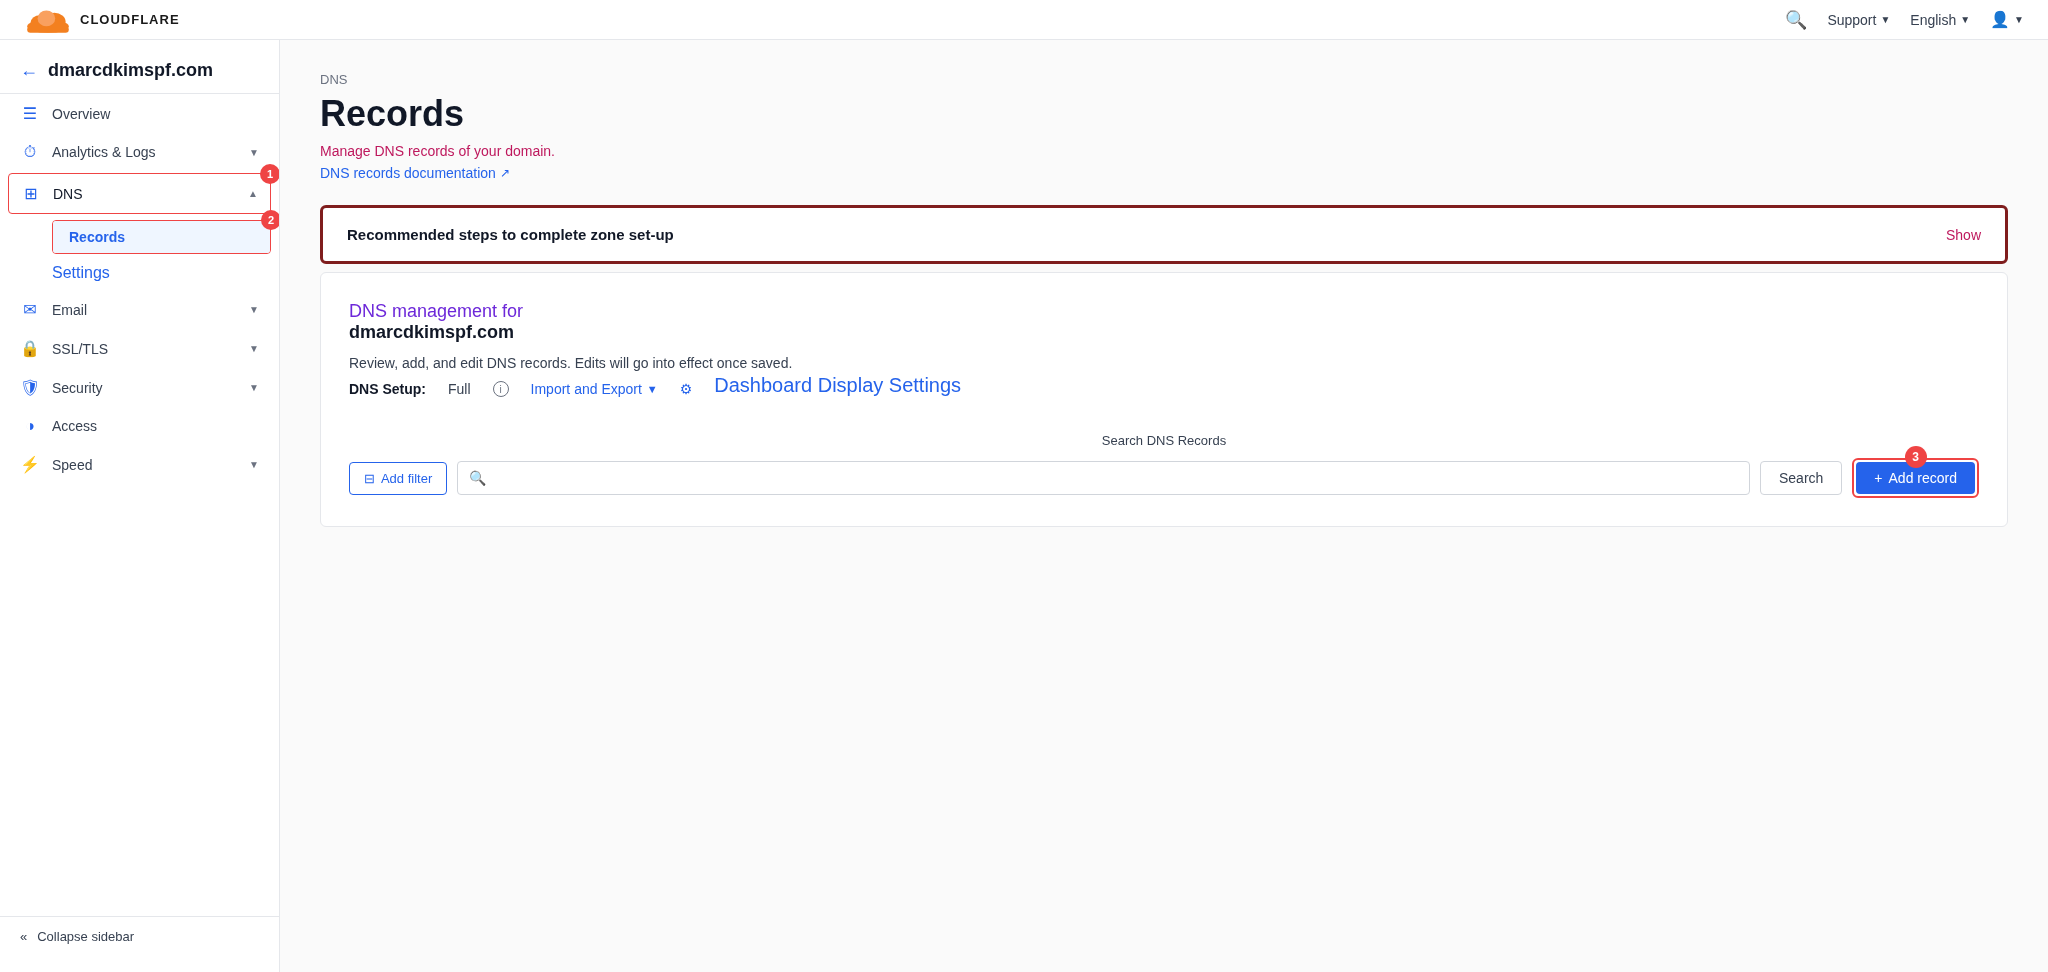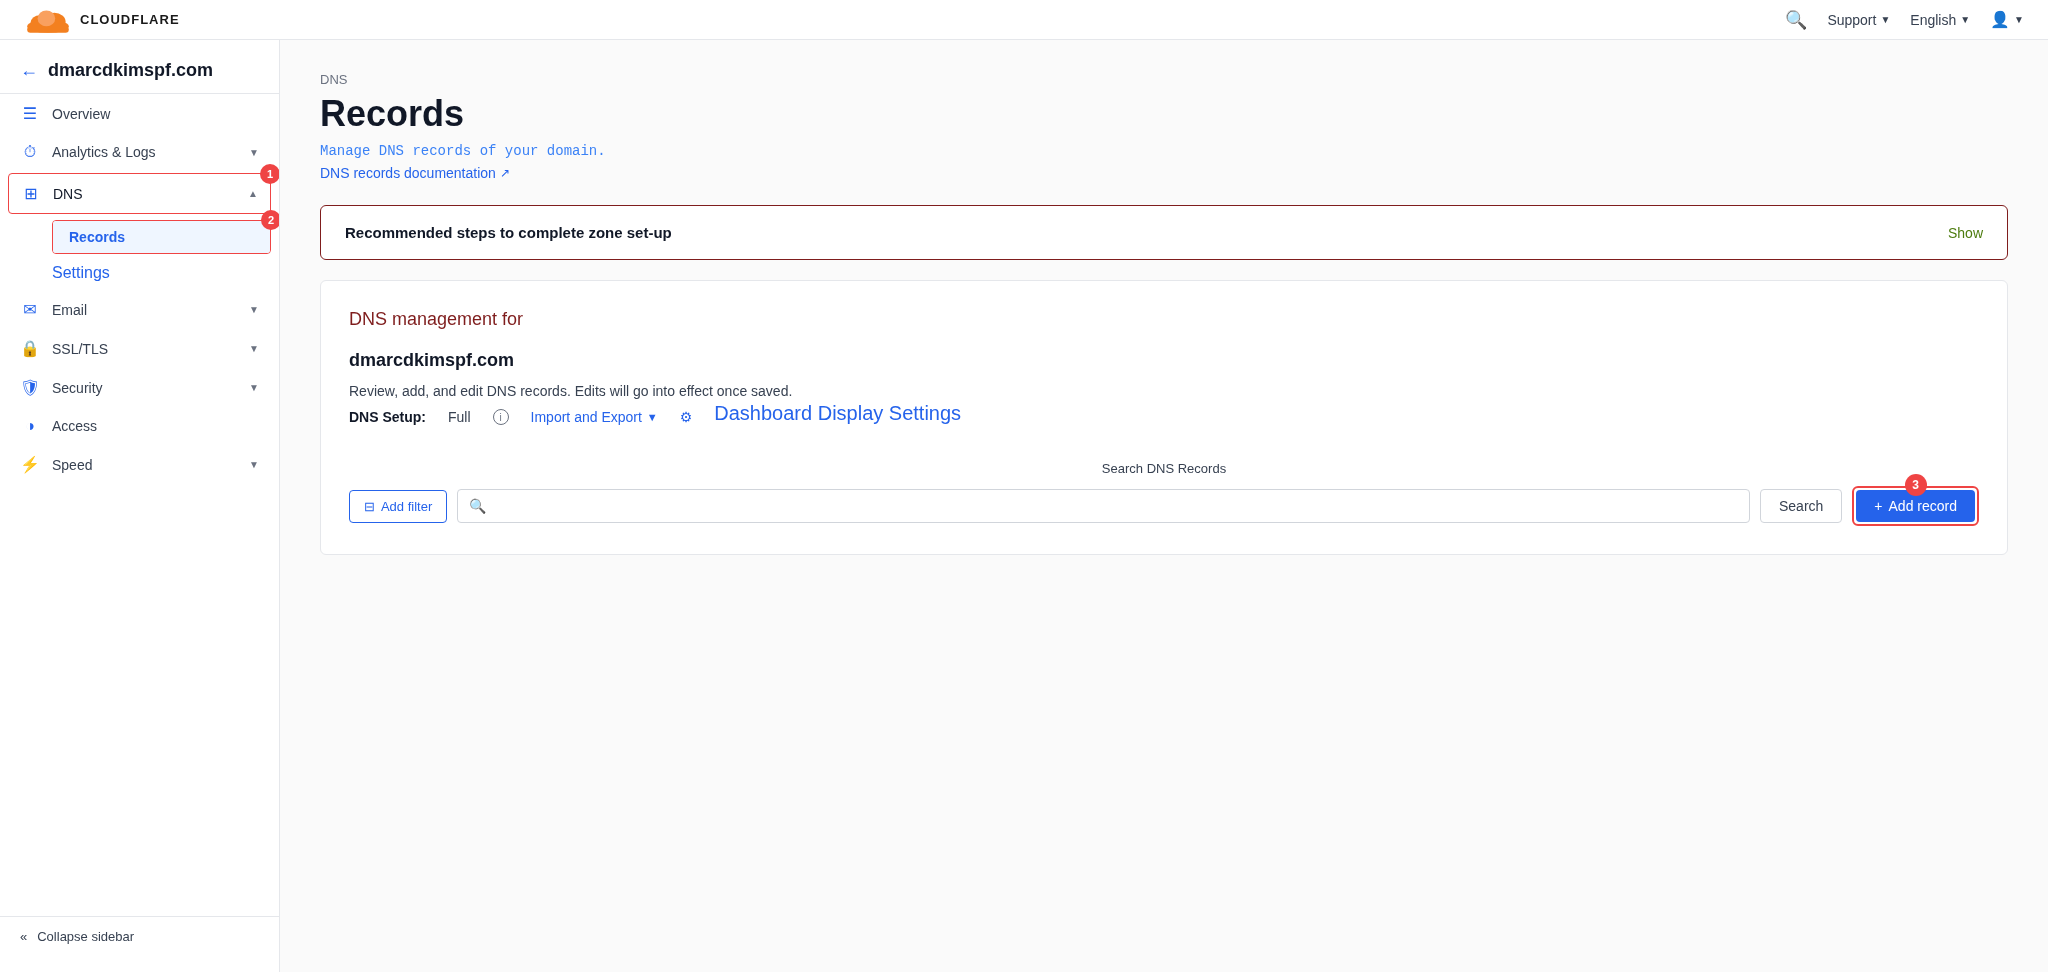--- a/index.html
+++ b/index.html
@@ -56,37 +56,37 @@
       font-size: 11px; font-weight: 700; z-index: 10;
     }
 
     .sidebar-collapse { padding: 12px 20px; display: flex; align-items: center; gap: 10px; cursor: pointer; color: #374151; font-size: 13px; margin-top: auto; border-top: 1px solid #e5e7eb; }
 
     
     .content { flex: 1; overflow-y: auto; padding: 32px 40px; background: #fafafa; }
 
     .breadcrumb { font-size: 13px; color: #6b7280; margin-bottom: 6px; }
     .page-title { font-size: 36px; font-weight: 700; color: #111827; margin-bottom: 8px; }
-    .page-desc { font-size: 14px; color: #3b82f6; margin-bottom: 6px; font-family: Liberation Mono, monospace; }
+    .page-desc { font-size: 14px; color: #be185d; margin-bottom: 6px; }
     .page-link { font-size: 14px; color: #2563eb; text-decoration: none; display: inline-flex; align-items: center; gap: 4px; margin-bottom: 24px; }
 
     
     .recommend-card {
-      background: #fff; border: 1px solid #7f1d1d; border-radius: 6px;
+      background: #fff; border: 3px solid #7f1d1d; border-radius: 6px;
       padding: 18px 24px; display: flex; justify-content: space-between; align-items: center;
-      margin-bottom: 20px;
+      margin-bottom: 8px;
     }
     .recommend-card .rec-title { font-size: 15px; font-weight: 600; color: #111827; }
-    .show-link { color: #4d7c0f; font-size: 14px; cursor: pointer; text-decoration: none; }
+    .show-link { color: #be185d; font-size: 14px; cursor: pointer; text-decoration: none; }
 
     
     .dns-mgmt-card {
       background: #fff; border: 1px solid #e5e7eb; border-radius: 6px; padding: 28px;
     }
-    .dns-mgmt-title { font-size: 18px; font-weight: 400; color: #7f1d1d; margin-bottom: 20px; }
+    .dns-mgmt-title { font-size: 18px; font-weight: 400; color: #6d28d9; margin-bottom: 0; }
     .dns-mgmt-domain { font-size: 18px; font-weight: 700; color: #111827; margin-bottom: 10px; }
     .dns-mgmt-desc { font-size: 14px; color: #374151; line-height: 1.5; }
 
     .dns-setup-row { display: flex; align-items: flex-end; gap: 22px; margin-bottom: 28px; flex-wrap: wrap; }
     .dns-setup-label { font-size: 14px; font-weight: 700; color: #111827; }
     .dns-setup-value { font-size: 14px; color: #374151; }
     .info-icon { display: inline-flex; align-items: center; justify-content: center; width: 16px; height: 16px; border-radius: 50%; border: 1.5px solid #6b7280; color: #6b7280; font-size: 10px; cursor: pointer; }
     .import-export-btn {
       background: none; border: none; color: #2563eb; cursor: pointer; font-size: 14px;
       display: flex; align-items: center; gap: 5px;

